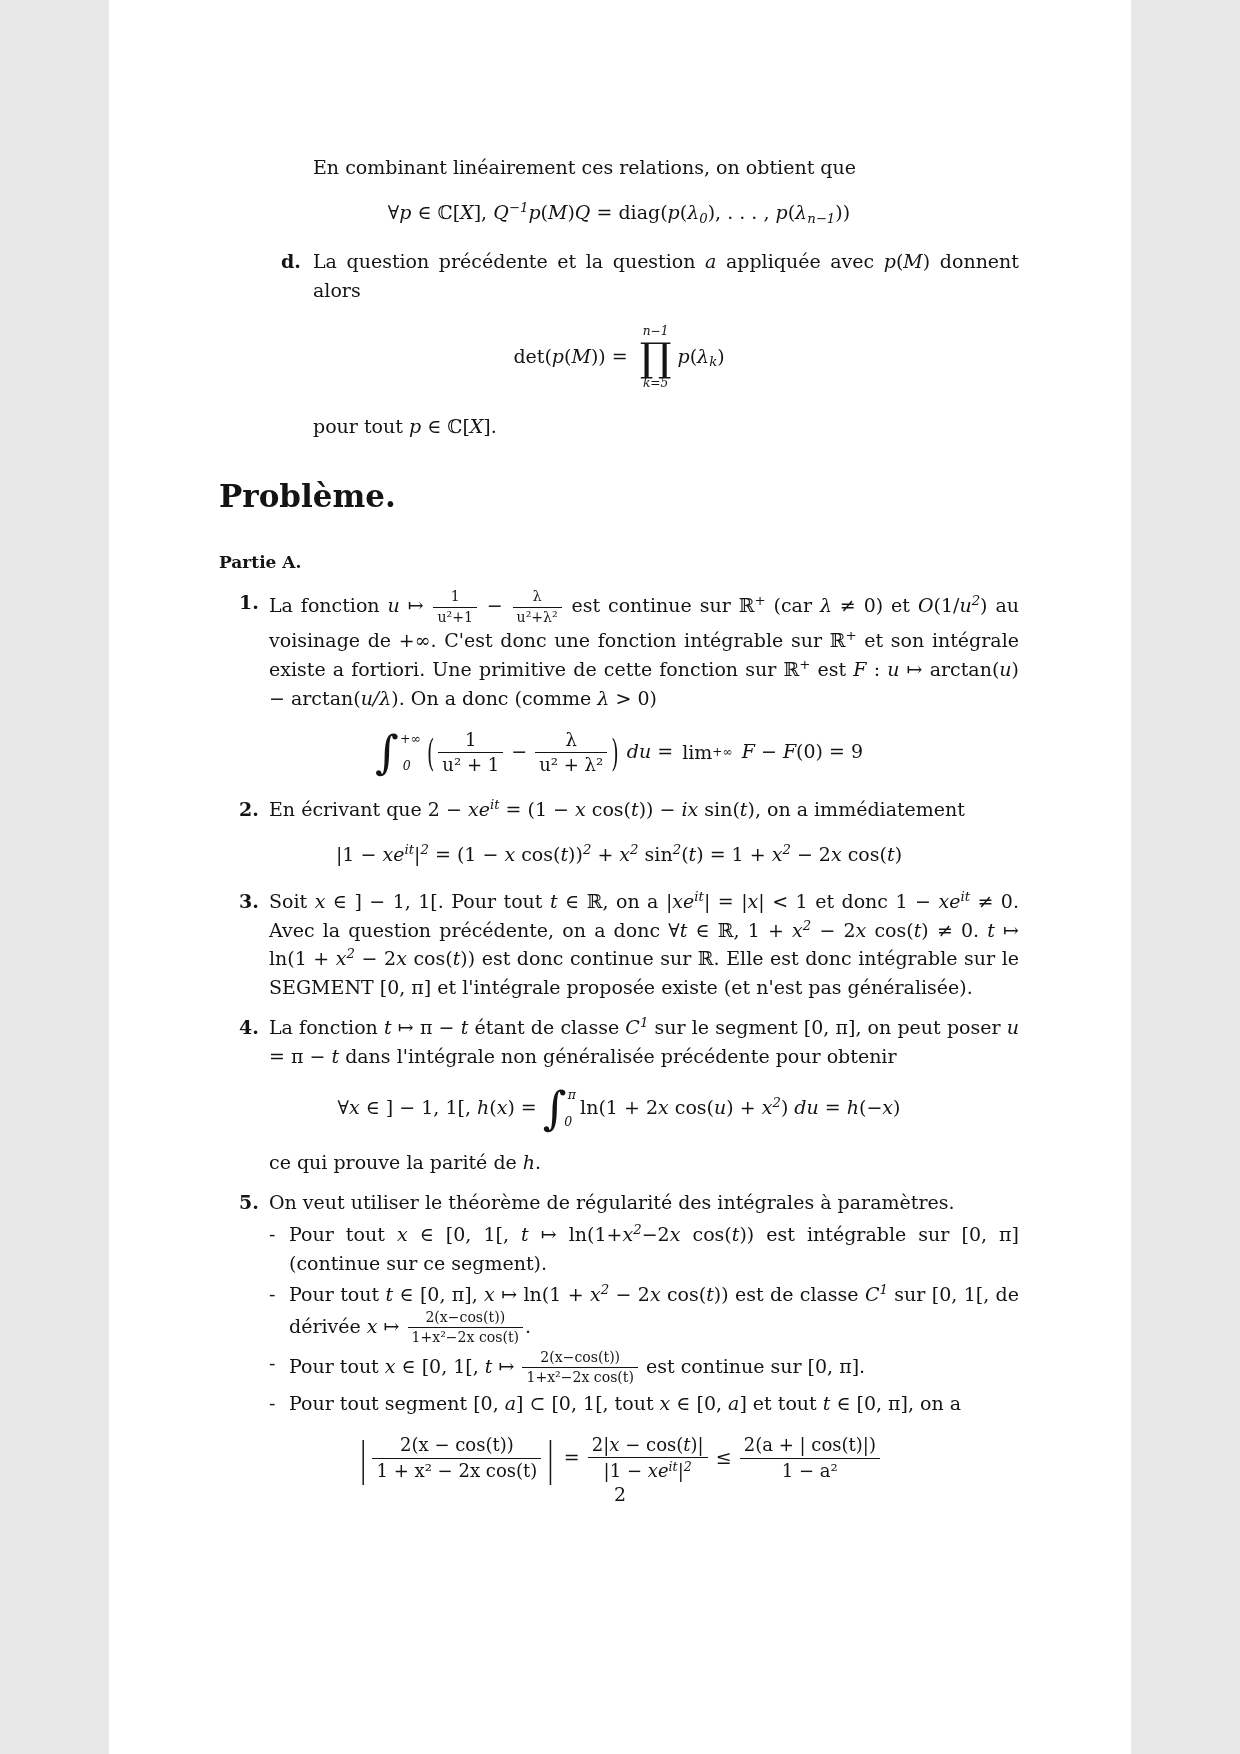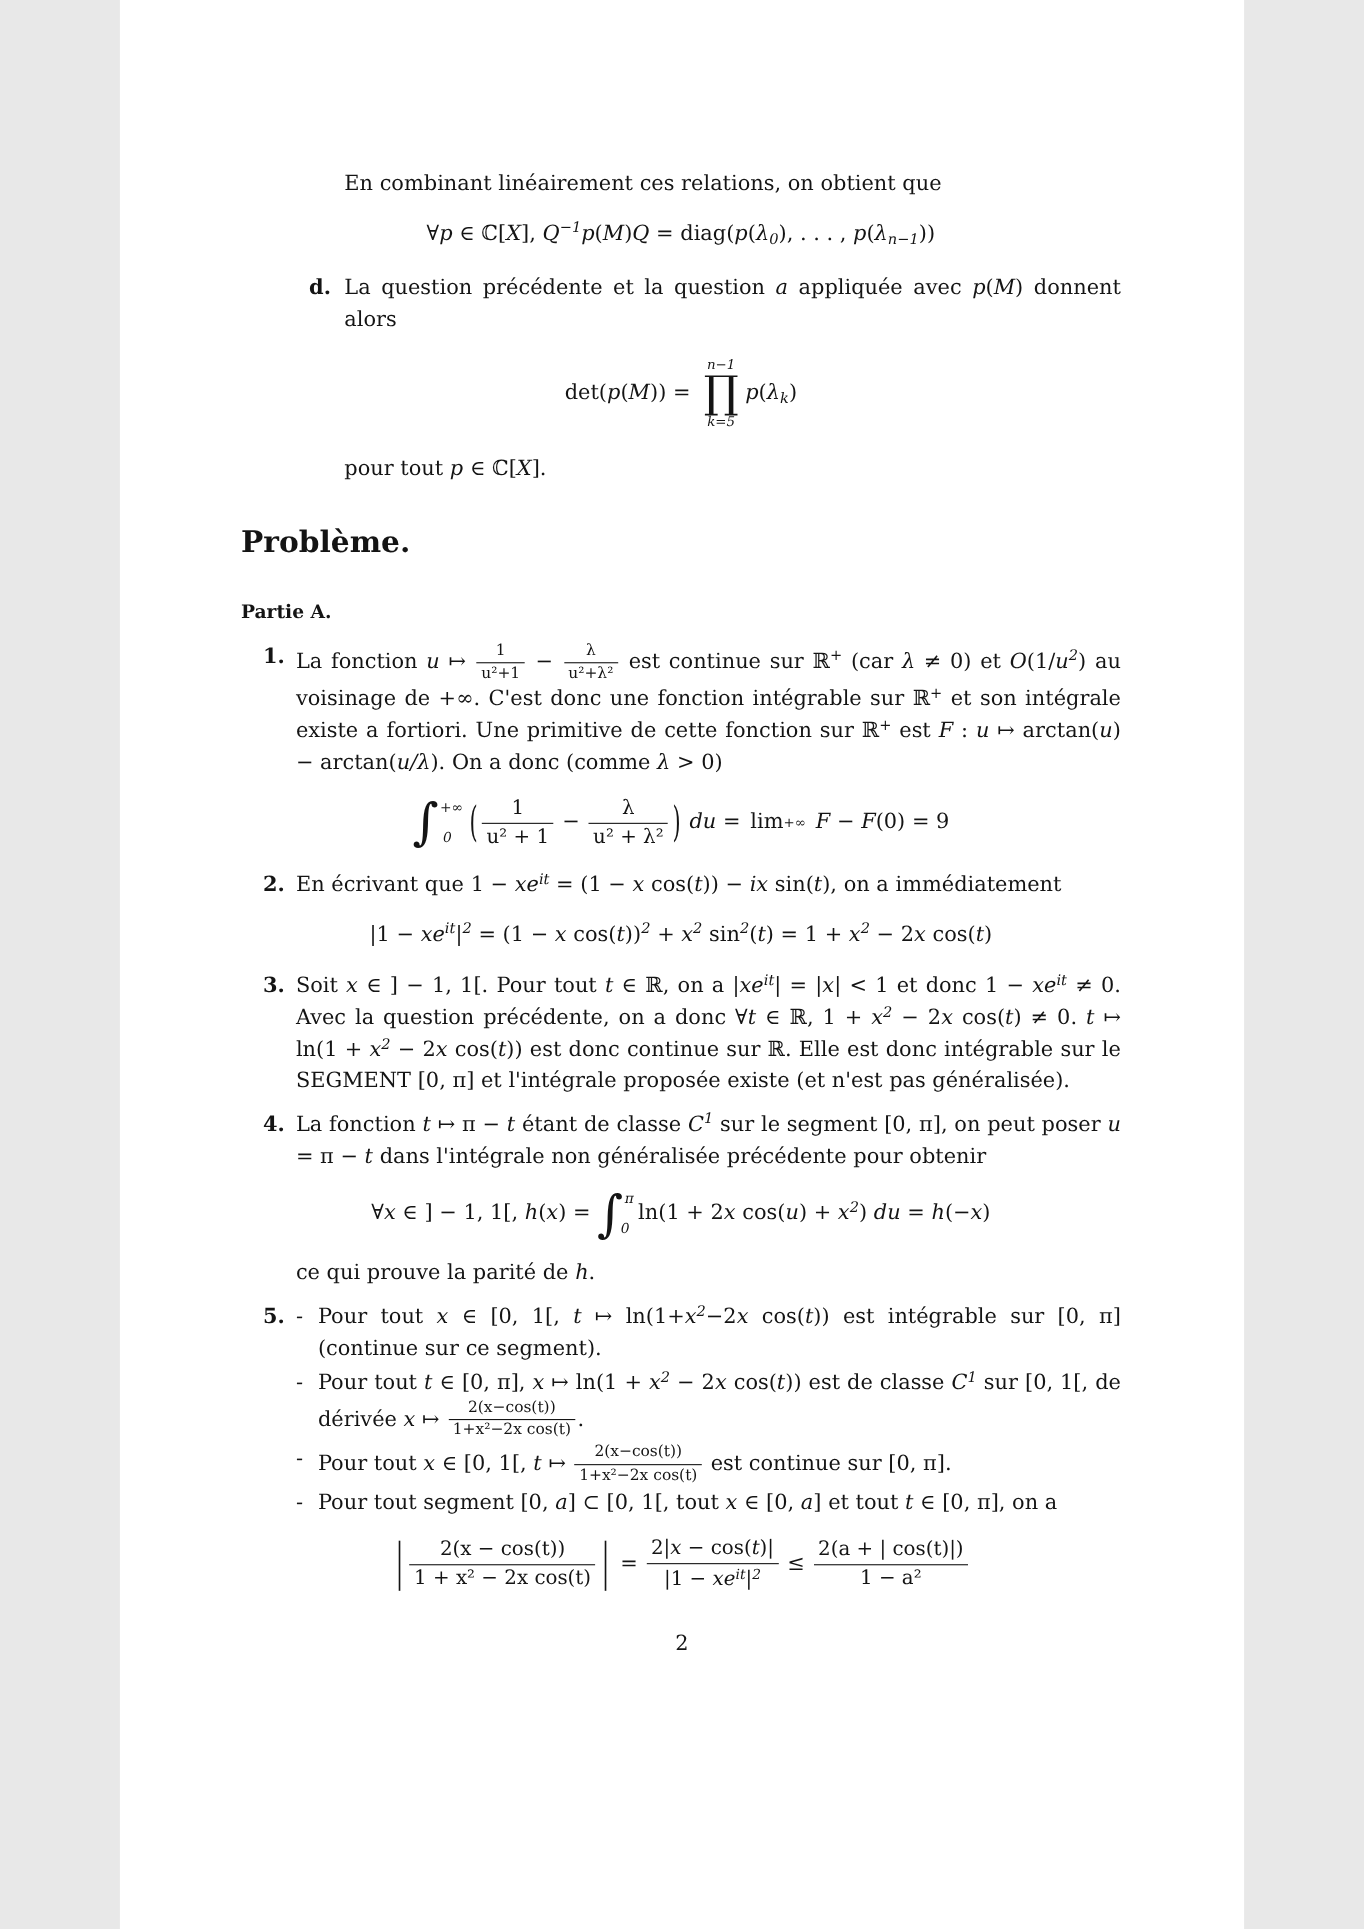--- a/index.html
+++ b/index.html
@@ -11,21 +11,21 @@
     font-size: 19px; line-height: 1.52;
   }
   .content { padding: 150px 112px 0 110px; }
 
   .para { margin: 3px 0; text-align: justify; }
   .intro { margin-left: 94px; }
   .intro .eq { margin-left: -94px; }
   .itemd { position: relative; margin-top: 8px; text-align: justify; }
   .itemd .inum { position: absolute; left: -32px; font-weight: bold; }
 
-  h1.sec { font-size: 27px; font-weight: bold; margin: 38px 0 20px 0; line-height: 1.2; }
+  h1.sec { font-size: 31px; font-weight: bold; margin: 38px 0 20px 0; line-height: 1.2; }
   h2.subsec { font-size: 17px; font-weight: bold; margin: 36px 0 16px 0; line-height: 1.2; }
 
   .item { position: relative; padding-left: 50px; margin: 11px 0; }
   .item > .inum { position: absolute; left: 20px; top: 0; font-weight: bold; }
   .item .eq { margin-left: -50px; }
 
   .bullets { margin-top: 2px; }
   .bullet { position: relative; padding-left: 20px; margin: 2px 0; text-align: justify; }
   .bullet .dash { position: absolute; left: 0; top: 0; }
 
@@ -106,21 +106,21 @@
               </span><span class="bp">(</span><span class="frac"><span class="num">1</span><span class="den">u² + 1</span></span><span class="rm"> − </span><span class="frac"><span class="num">λ</span><span class="den">u² + λ²</span></span><span class="bp">)</span><span class="rm"> </span><span class="mi">du</span><span class="rm"> = </span><span class="limop">
                 <span class="ltxt">lim</span>
                 <span class="lsub">+∞</span>
               </span><span class="rm"> </span><span class="mi">F</span><span class="rm"> − </span><span class="mi">F</span><span class="rm">(0) = 9</span></div>
         </div>
       </div>
 
       <div class="item">
         <span class="inum">2.</span>
         <div class="ibody">
-          <p class="para"><span class="rm">En écrivant que 1 − </span><span class="mi">xe</span><span class="msup">it</span><span class="rm"> = (1 − </span><span class="mi">x</span><span class="rm"> cos(</span><span class="mi">t</span><span class="rm">)) − </span><span class="mi">ix</span><span class="rm"> sin(</span><span class="mi">t</span><span class="rm">), on a immédiatement</span></p>
+          <p class="para"><span class="rm">En écrivant que 2 − </span><span class="mi">xe</span><span class="msup">it</span><span class="rm"> = (1 − </span><span class="mi">x</span><span class="rm"> cos(</span><span class="mi">t</span><span class="rm">)) − </span><span class="mi">ix</span><span class="rm"> sin(</span><span class="mi">t</span><span class="rm">), on a immédiatement</span></p>
           <div class="eq"><span class="rm">|1 − </span><span class="mi">xe</span><span class="msup">it</span><span class="rm">|</span><span class="msup">2</span><span class="rm"> = (1 − </span><span class="mi">x</span><span class="rm"> cos(</span><span class="mi">t</span><span class="rm">))</span><span class="msup">2</span><span class="rm"> + </span><span class="mi">x</span><span class="msup">2</span><span class="rm"> sin</span><span class="msup">2</span><span class="rm">(</span><span class="mi">t</span><span class="rm">) = 1 + </span><span class="mi">x</span><span class="msup">2</span><span class="rm"> − 2</span><span class="mi">x</span><span class="rm"> cos(</span><span class="mi">t</span><span class="rm">)</span></div>
         </div>
       </div>
 
       <div class="item">
         <span class="inum">3.</span>
         <div class="ibody">
           <p class="para"><span class="rm">Soit </span><span class="mi">x</span><span class="rm"> ∈ ] − 1, 1[. Pour tout </span><span class="mi">t</span><span class="rm"> ∈ ℝ, on a |</span><span class="mi">xe</span><span class="msup">it</span><span class="rm">| = |</span><span class="mi">x</span><span class="rm">| &lt; 1 et donc 1 − </span><span class="mi">xe</span><span class="msup">it</span><span class="rm"> ≠ 0. Avec la question précédente, on a donc ∀</span><span class="mi">t</span><span class="rm"> ∈ ℝ, 1 + </span><span class="mi">x</span><span class="msup">2</span><span class="rm"> − 2</span><span class="mi">x</span><span class="rm"> cos(</span><span class="mi">t</span><span class="rm">) ≠ 0. </span><span class="mi">t</span><span class="rm"> ↦ ln(1 + </span><span class="mi">x</span><span class="msup">2</span><span class="rm"> − 2</span><span class="mi">x</span><span class="rm"> cos(</span><span class="mi">t</span><span class="rm">)) est donc continue sur ℝ. Elle est donc intégrable sur le SEGMENT [0, π] et l'intégrale proposée existe (et n'est pas généralisée).</span></p>
         </div>
       </div>
@@ -136,20 +136,21 @@
                   <span class="isub">0</span>
                 </span>
               </span><span class="rm">ln(1 + 2</span><span class="mi">x</span><span class="rm"> cos(</span><span class="mi">u</span><span class="rm">) + </span><span class="mi">x</span><span class="msup">2</span><span class="rm">) </span><span class="mi">du</span><span class="rm"> = </span><span class="mi">h</span><span class="rm">(−</span><span class="mi">x</span><span class="rm">)</span></div>
           <p class="para"><span class="rm">ce qui prouve la parité de </span><span class="mi">h</span><span class="rm">.</span></p>
         </div>
       </div>
 
       <div class="item">
         <span class="inum">5.</span>
         <div class="ibody">
+          <p class="para"><span class="rm">On veut utiliser le théorème de régularité des intégrales à paramètres.</span></p>
           <div class="bullets">
             <div class="bullet">
               <span class="dash">-</span>
               <span><span class="rm">Pour tout </span><span class="mi">x</span><span class="rm"> ∈ [0, 1[, </span><span class="mi">t</span><span class="rm"> ↦ ln(1+</span><span class="mi">x</span><span class="msup">2</span><span class="rm">−2</span><span class="mi">x</span><span class="rm"> cos(</span><span class="mi">t</span><span class="rm">)) est intégrable sur [0, π] (continue sur ce segment).</span></span>
             </div>
             <div class="bullet">
               <span class="dash">-</span>
               <span><span class="rm">Pour tout </span><span class="mi">t</span><span class="rm"> ∈ [0, π], </span><span class="mi">x</span><span class="rm"> ↦ ln(1 + </span><span class="mi">x</span><span class="msup">2</span><span class="rm"> − 2</span><span class="mi">x</span><span class="rm"> cos(</span><span class="mi">t</span><span class="rm">)) est de classe </span><span class="mi">C</span><span class="msup">1</span><span class="rm"> sur [0, 1[, de dérivée </span><span class="mi">x</span><span class="rm"> ↦ </span><span class="frac"><span class="num">2(x−cos(t))</span><span class="den">1+x²−2x cos(t)</span></span><span class="rm">.</span></span>
             </div>
             <div class="bullet">

